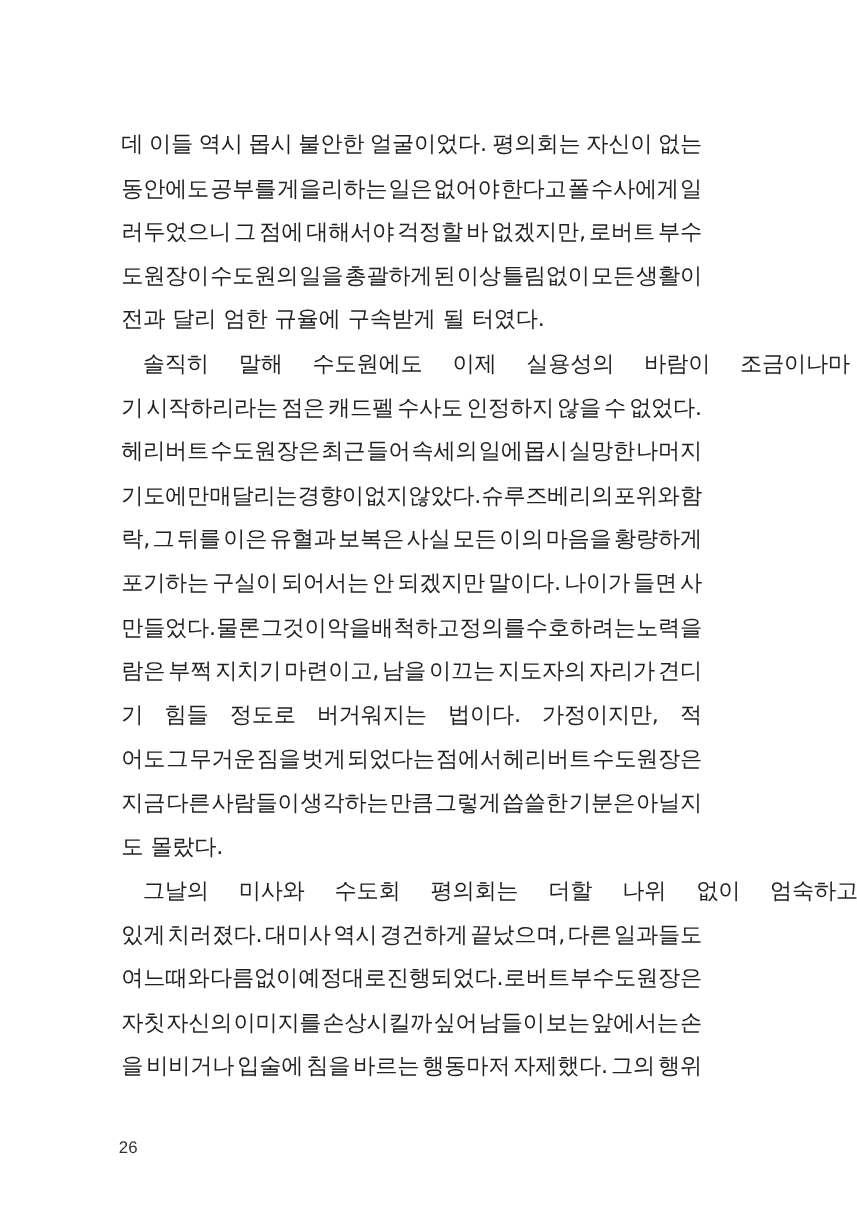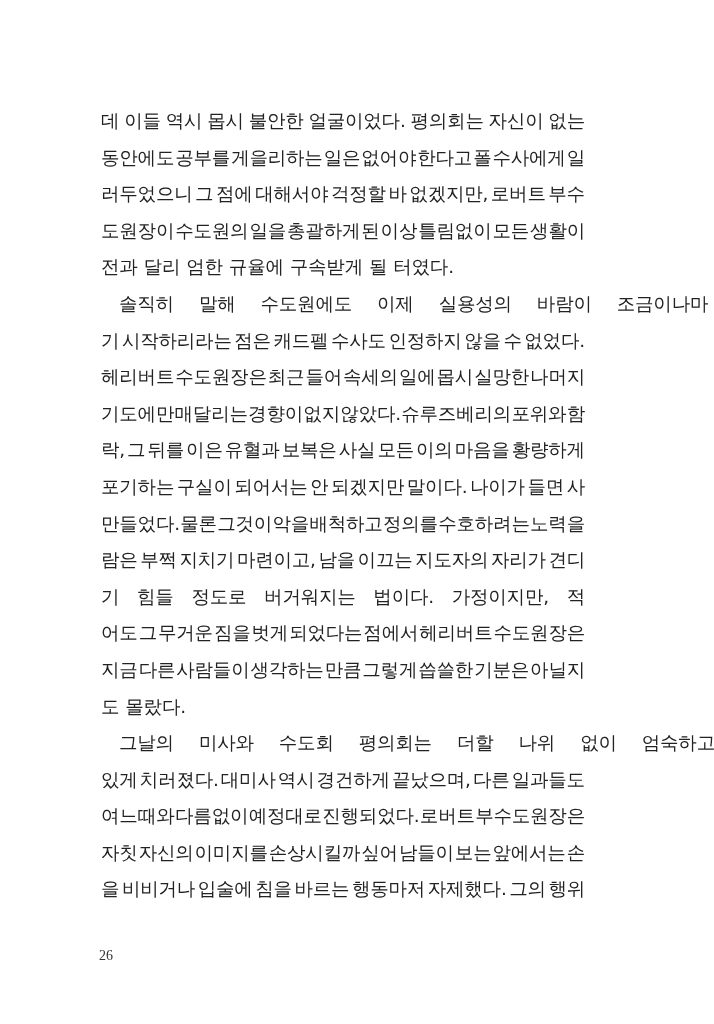--- a/index.html
+++ b/index.html
@@ -43,21 +43,21 @@
       padding-left: 18px;
       gap: 25px;
     }
     .line span.w { display: inline-block; }
     .line.last span.w { margin-right: 6px; }
     .page-number {
       position: absolute;
       left: 99px;
       top: 948px;
       font-size: 14px;
-      font-family: Liberation Serif, serif;
+      font-family: Liberation Sans, sans-serif;
       color: #333333;
     }
   </style>
 </head>
 <body>
 
 <div class="page">
   <div class="text-block" id="text-block">
       <div class="line">
         <span class="w">데</span>

